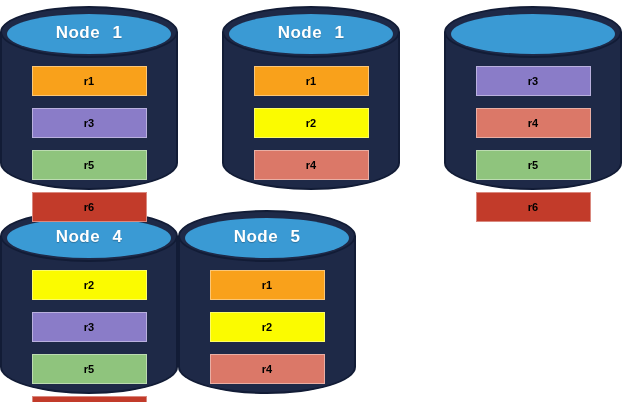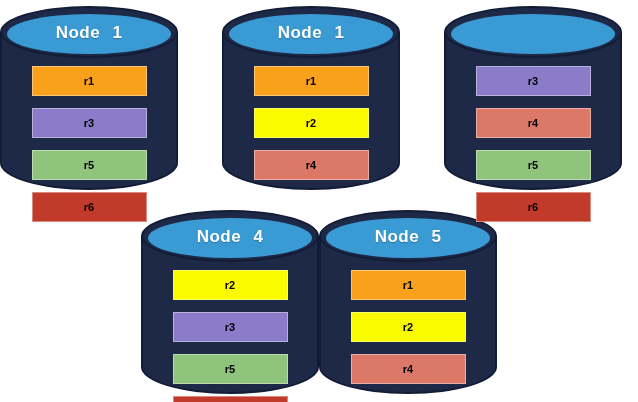--- a/index.html
+++ b/index.html
@@ -18,21 +18,21 @@
   .row {
     display: flex;
   }
   .row-1 {
     margin-top: 6px;
     padding: 0 16px 0 0;
     justify-content: space-between;
   }
   .row-2 {
     margin-top: 20px;
-    justify-content: center;
+    justify-content: flex-start;
   }
   .cylinder {
     position: relative;
     width: 178px;
     height: 184px;
     flex: 0 0 auto;
   }
   .cyl-body {
     position: absolute;
     left: 0;

